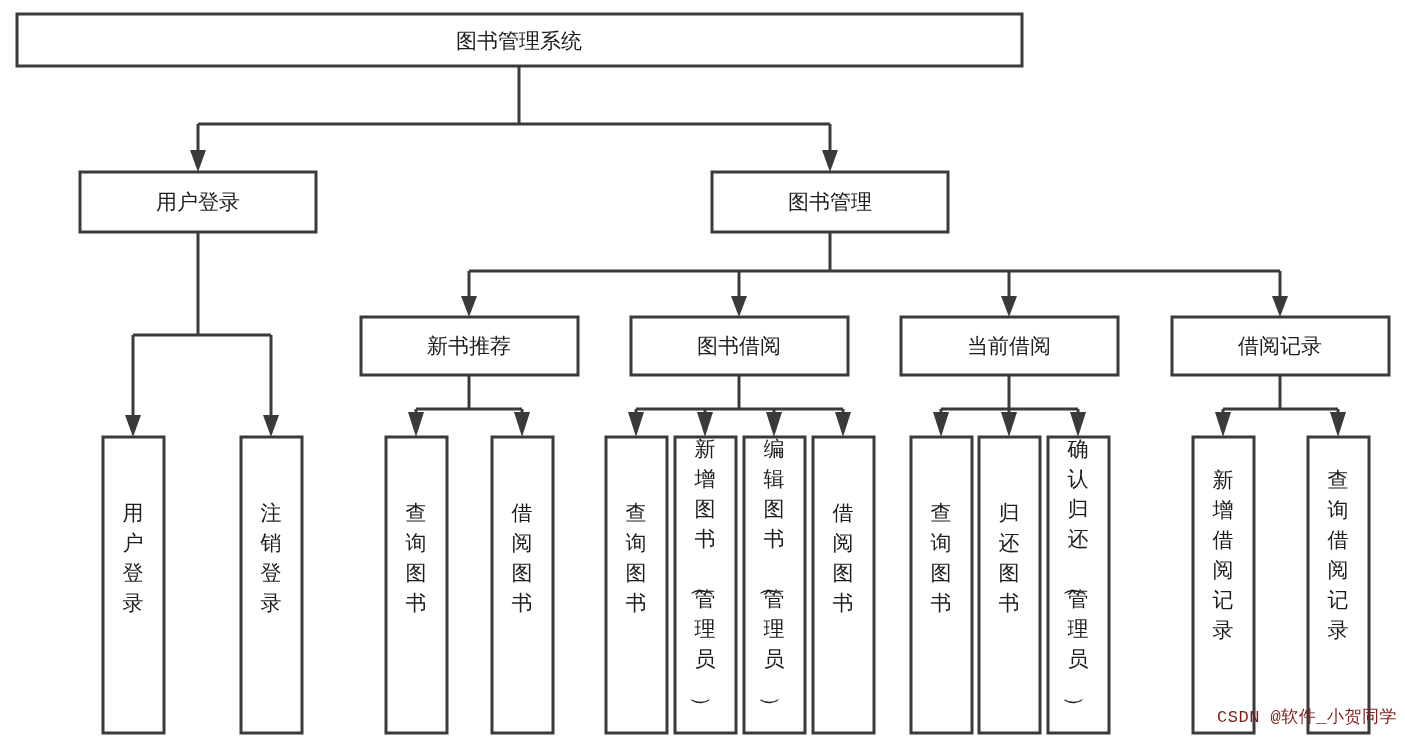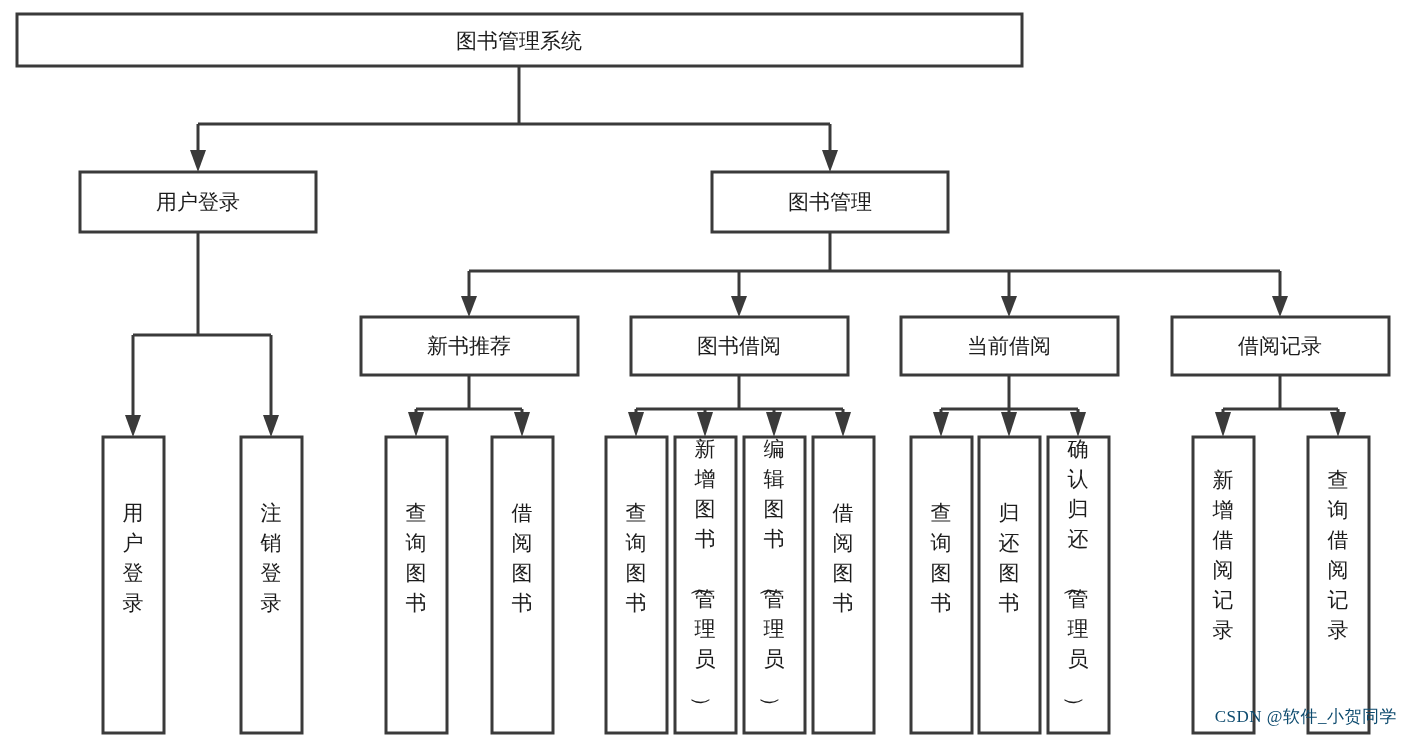--- a/index.html
+++ b/index.html
@@ -51,23 +51,23 @@
   .node-label-v {
     font-family: "Liberation Sans", sans-serif;
     font-size: 21px;
     fill: #1c1c1c;
     text-anchor: middle;
   }
   .watermark {
     position: absolute;
     right: 8px;
     bottom: 6px;
-    font-family: Liberation Serif, serif;
+    font-family: Liberation Mono, monospace;
     font-size: 17px;
-    color: #0c4a6e;
+    color: #7f1d1d;
     letter-spacing: 0.5px;
     white-space: nowrap;
     pointer-events: none;
   }
 </style>
 </head>
 <body>
 
 <div id="diagram-root">
 

